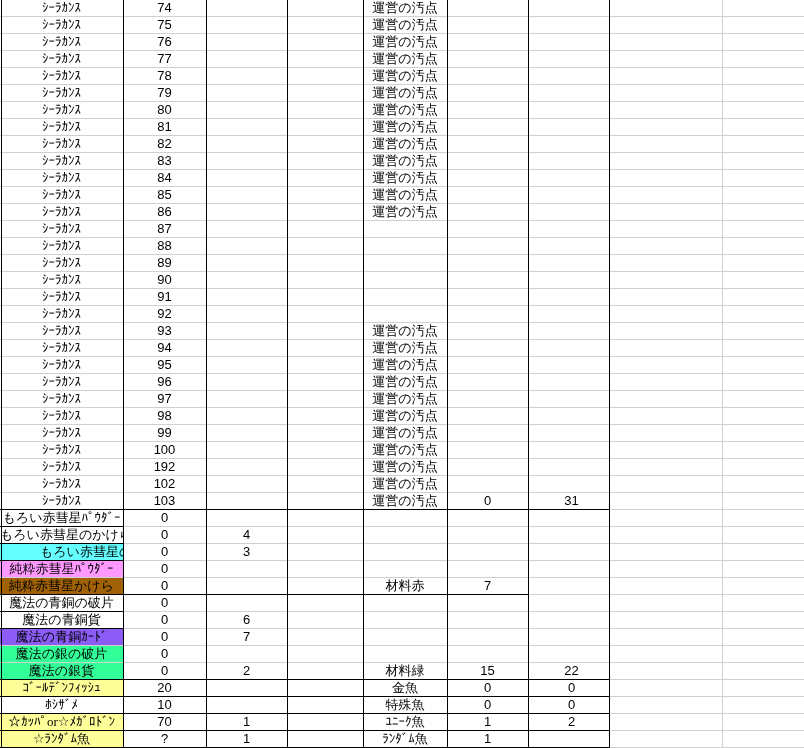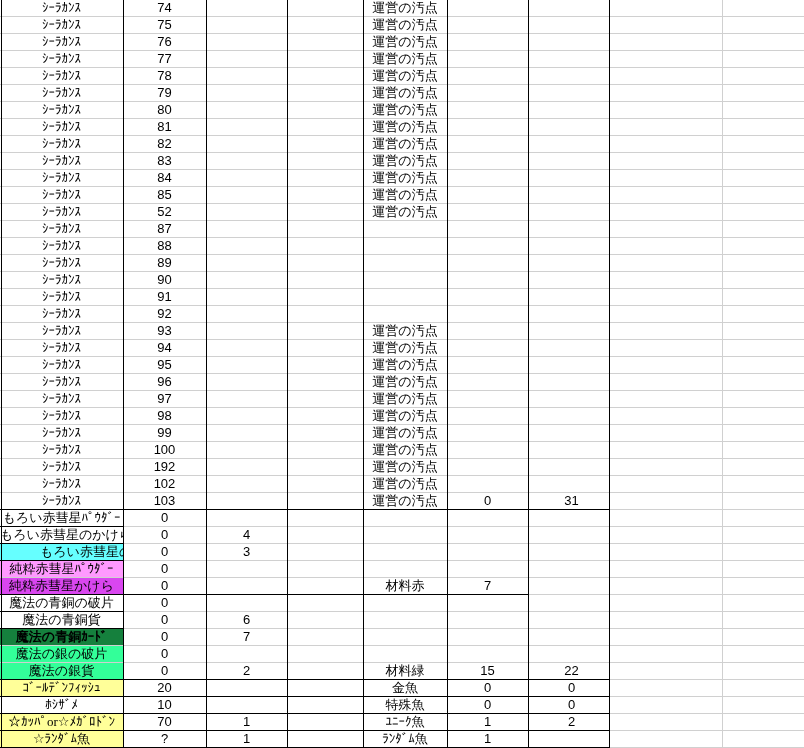--- a/index.html
+++ b/index.html
@@ -198,21 +198,21 @@
       <div class="cell col-c"></div>
       <div class="cell col-d"></div>
       <div class="cell col-e">運営の汚点</div>
       <div class="cell col-f"></div>
       <div class="cell col-g"></div>
       <div class="cell col-h"></div>
       <div class="cell col-i"></div>
     </div>
     <div class="row">
       <div class="cell col-a">ｼｰﾗｶﾝｽ</div>
-      <div class="cell col-b">52</div>
+      <div class="cell col-b">86</div>
       <div class="cell col-c"></div>
       <div class="cell col-d"></div>
       <div class="cell col-e">運営の汚点</div>
       <div class="cell col-f"></div>
       <div class="cell col-g"></div>
       <div class="cell col-h"></div>
       <div class="cell col-i"></div>
     </div>
     <div class="row">
       <div class="cell col-a">ｼｰﾗｶﾝｽ</div>
@@ -439,21 +439,21 @@
       <div class="cell col-b">0</div>
       <div class="cell col-c"></div>
       <div class="cell col-d"></div>
       <div class="cell col-e"></div>
       <div class="cell col-f"></div>
       <div class="cell col-g"></div>
       <div class="cell col-h"></div>
       <div class="cell col-i"></div>
     </div>
     <div class="row hb-f">
-      <div class="cell col-a" style="background: #d946ef;">純粋赤彗星かけら</div>
+      <div class="cell col-a" style="background: #a16207;">純粋赤彗星かけら</div>
       <div class="cell col-b">0</div>
       <div class="cell col-c"></div>
       <div class="cell col-d"></div>
       <div class="cell col-e">材料赤</div>
       <div class="cell col-f">7</div>
       <div class="cell col-g"></div>
       <div class="cell col-h"></div>
       <div class="cell col-i"></div>
     </div>
     <div class="row hb-a">
@@ -472,21 +472,21 @@
       <div class="cell col-b">0</div>
       <div class="cell col-c">6</div>
       <div class="cell col-d"></div>
       <div class="cell col-e"></div>
       <div class="cell col-f"></div>
       <div class="cell col-g"></div>
       <div class="cell col-h"></div>
       <div class="cell col-i"></div>
     </div>
     <div class="row">
-      <div class="cell col-a" style="background: #15803d; font-weight: bold;">魔法の青銅ｶｰﾄﾞ</div>
+      <div class="cell col-a" style="background: #8b5cf6;">魔法の青銅ｶｰﾄﾞ</div>
       <div class="cell col-b">0</div>
       <div class="cell col-c">7</div>
       <div class="cell col-d"></div>
       <div class="cell col-e"></div>
       <div class="cell col-f"></div>
       <div class="cell col-g"></div>
       <div class="cell col-h"></div>
       <div class="cell col-i"></div>
     </div>
     <div class="row">

